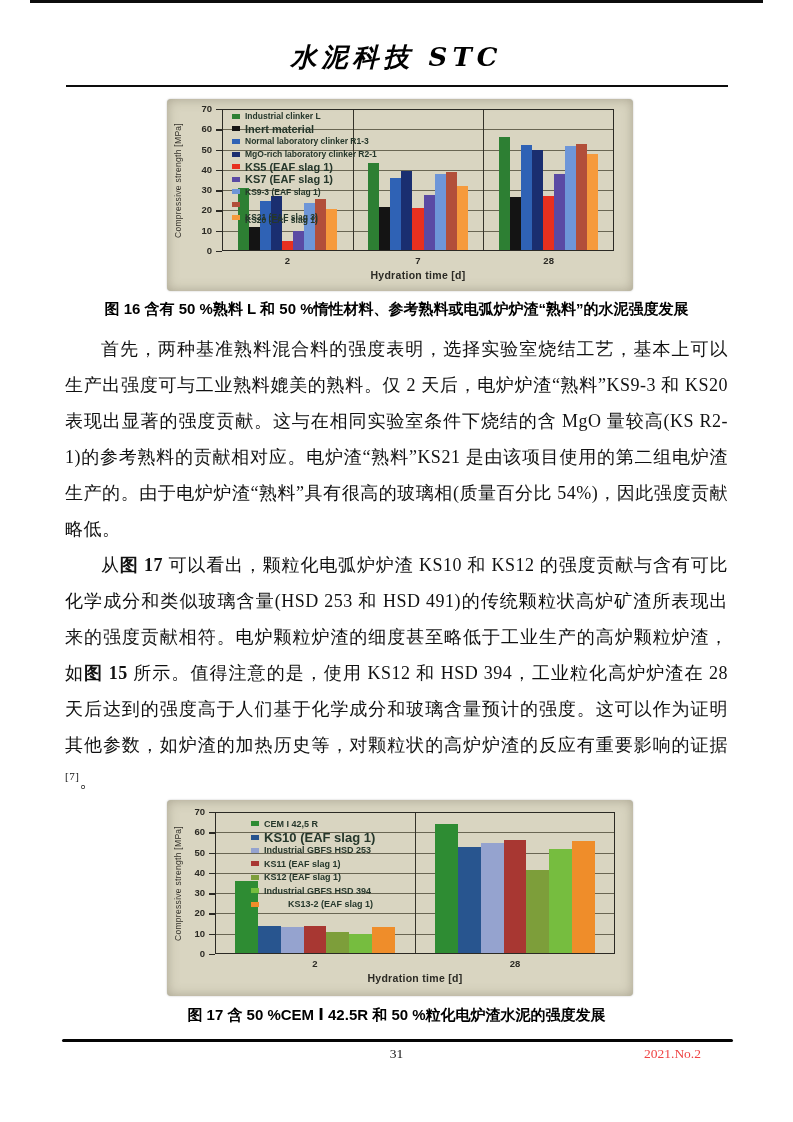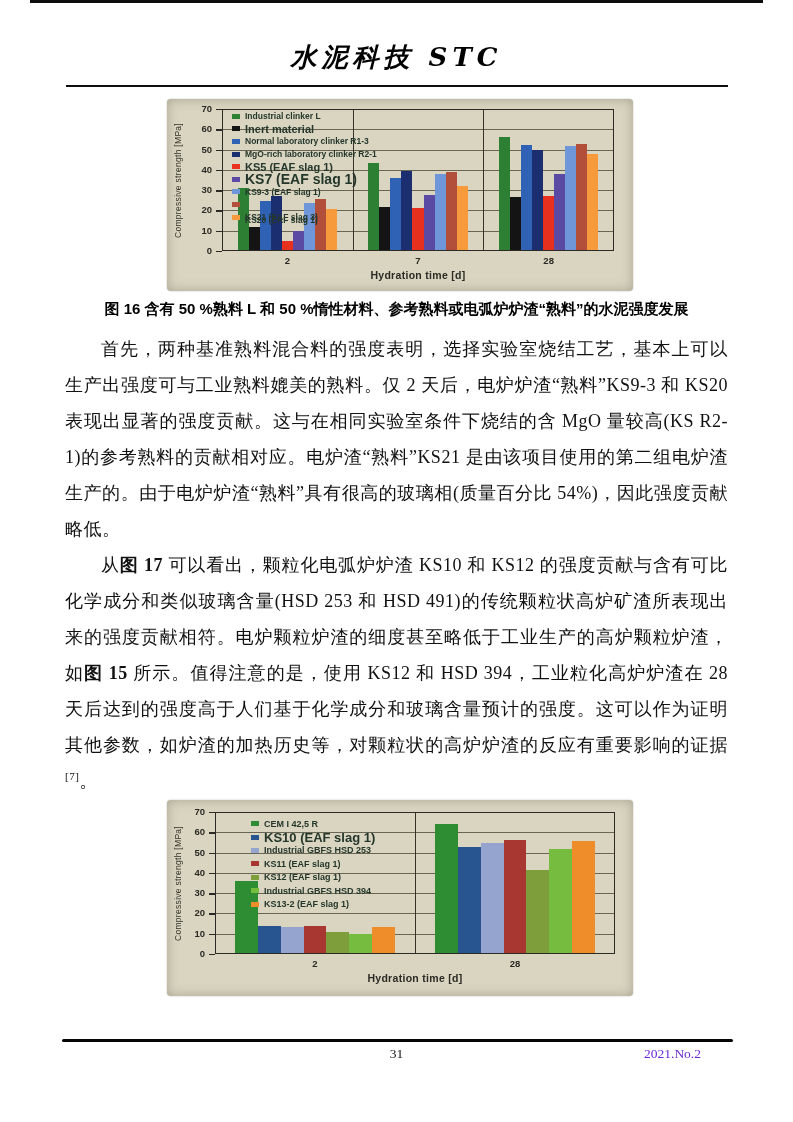--- a/index.html
+++ b/index.html
@@ -74,21 +74,21 @@
     font-size:18px; line-height:36px;
     text-align:justify; text-justify:inter-ideograph;
     letter-spacing:.5px;
   }
   .text-block p { margin:0; text-indent:2em; }
   .text-block b { font-weight:700;margin-top:48px; }
   .text-block sup { font-size:11px; line-height:0; }
 
   .footer-rule { position:absolute; left:62px; top:1039px; width:671px; height:3px; background:#050505; border-radius:2px; }
   .footer-page { position:absolute; left:0; top:1046px; width:100%; text-align:center; font-size:13.5px; color:#111; }
-  .footer-issue { position:absolute; right:92px; top:1046px; font-size:13.5px; color:#6d28d9; }
+  .footer-issue { position:absolute; right:92px; top:1046px; font-size:13.5px; color:#ef4444; }
 </style>
 </head>
 <body>
 
 <div class="page">
 
   <div class="top-rule"></div>
 
   <div class="header-title">水泥科技 STC</div>
   <div class="header-rule"></div>
@@ -173,21 +173,21 @@
         <div class="legend-item" style="height: 12.6px;">
           <span class="legend-swatch" style="background: rgb(26, 46, 112);"></span>
           <span class="legend-text" style="font-size: 8.5px;">MgO-rich laboratory clinker R2-1</span>
         </div>
         <div class="legend-item" style="height: 12.6px;">
           <span class="legend-swatch" style="background: rgb(232, 48, 31);"></span>
           <span class="legend-text" style="font-size: 11px;">KS5 (EAF slag 1)</span>
         </div>
         <div class="legend-item" style="height: 12.6px;">
           <span class="legend-swatch" style="background: rgb(90, 74, 164);"></span>
-          <span class="legend-text" style="font-size: 14px;">KS7 (EAF slag 1)</span>
+          <span class="legend-text" style="font-size: 11px;">KS7 (EAF slag 1)</span>
         </div>
         <div class="legend-item" style="height: 12.6px;">
           <span class="legend-swatch" style="background: rgb(110, 150, 216);"></span>
           <span class="legend-text" style="font-size: 8.5px;">KS9-3 (EAF slag 1)</span>
         </div>
         <div class="legend-item" style="height: 12.6px;">
           <span class="legend-swatch" style="background: rgb(178, 79, 58);"></span>
           <span class="legend-text" style="font-size: 8.5px; margin-top: 31px;">KS20 (EAF slag 1)</span>
         </div>
         <div class="legend-item" style="height: 12.6px;">
@@ -271,23 +271,24 @@
         <div class="legend-item" style="height: 13.4px;">
           <span class="legend-swatch" style="background: rgb(125, 158, 58);"></span>
           <span class="legend-text" style="font-size: 9px;">KS12 (EAF slag 1)</span>
         </div>
         <div class="legend-item" style="height: 13.4px;">
           <span class="legend-swatch" style="background: rgb(118, 189, 63);"></span>
           <span class="legend-text" style="font-size: 9px;">Industrial GBFS HSD 394</span>
         </div>
         <div class="legend-item" style="height: 13.4px;">
           <span class="legend-swatch" style="background: rgb(239, 141, 42);"></span>
-          <span class="legend-text" style="font-size: 9px;">KS13-2 (EAF slag 1)</span>
+          <span class="legend-text" style="font-size: 9px; margin-left: 24px;">KS13-2 (EAF slag 1)</span>
         </div>
       </div>
     </div>
 
+  <div class="figure-caption" style="top:1006px;">图 17 含 50 %CEM Ⅰ 42.5R 和 50 %粒化电炉渣水泥的强度发展</div>
 
   <div class="footer-rule"></div>
   <div class="footer-page">31</div>
   <div class="footer-issue">2021.No.2</div>
 
 </div>
 
 </body></html>

